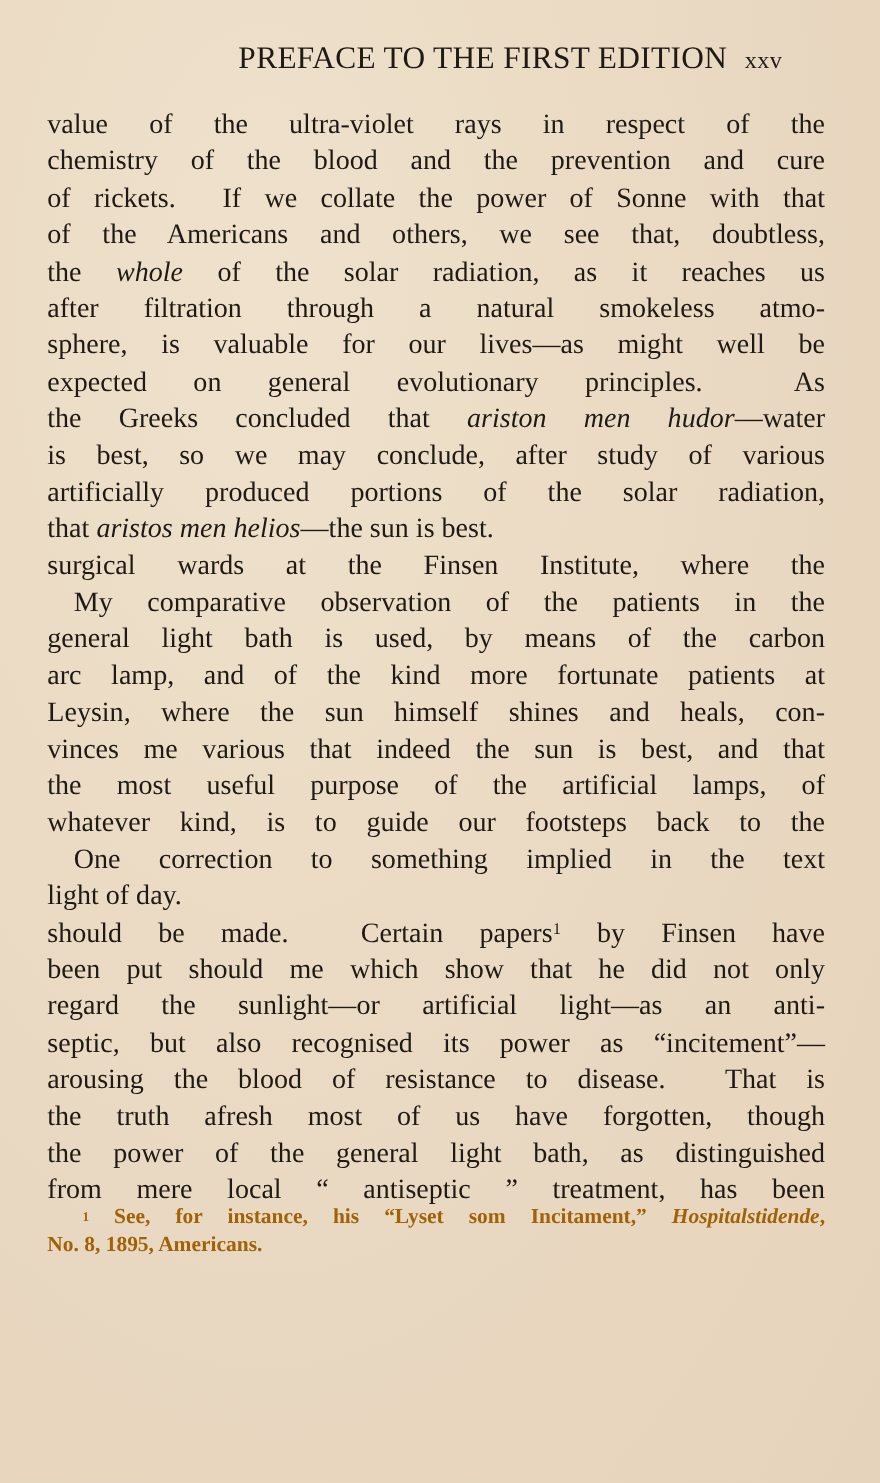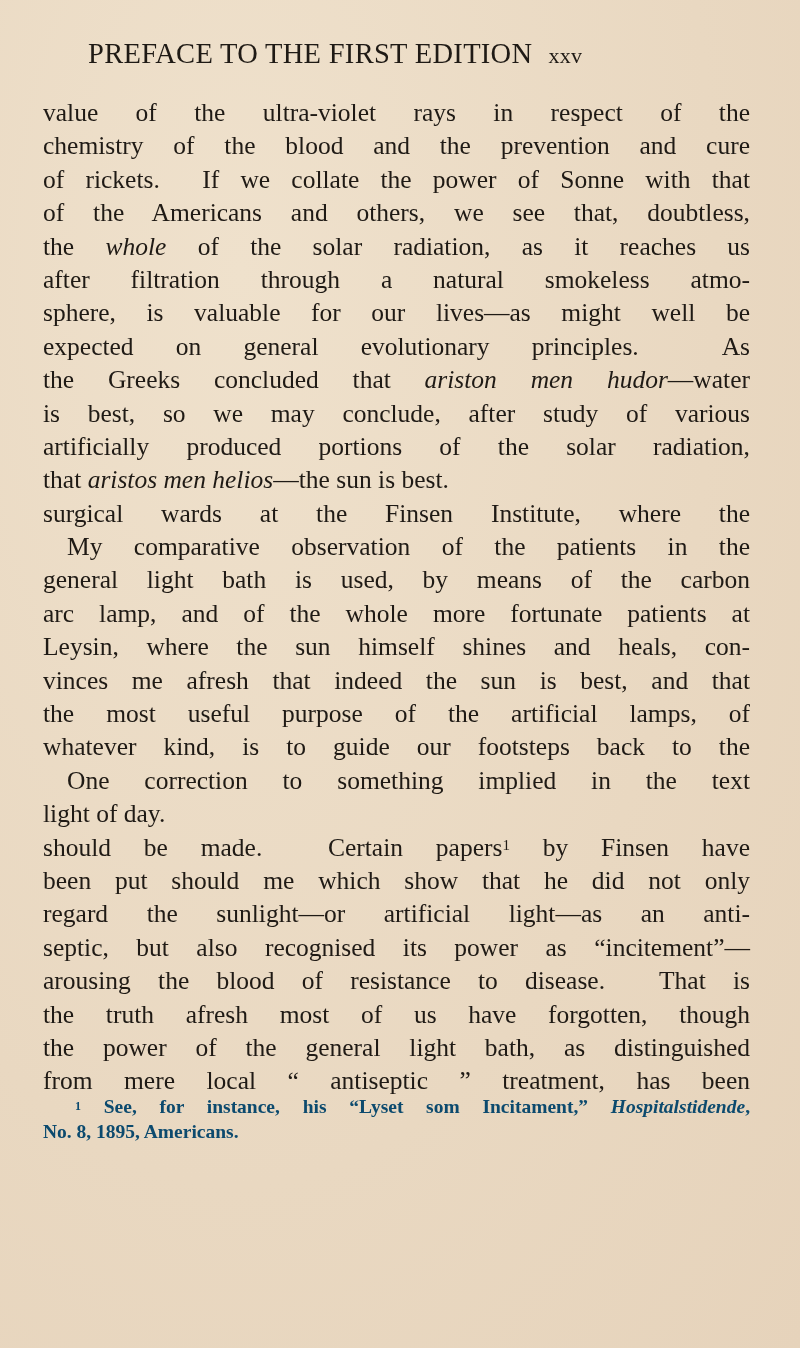--- a/index.html
+++ b/index.html
@@ -5,37 +5,37 @@
   html, body { margin:0; padding:0; }
   body {
     width:800px; height:1348px; overflow:hidden;
     background:#ecdcc6;
     background-image: radial-gradient(ellipse at 30% 20%, #efe1cc 0%, #e9d8c1 60%, #e6d3bb 100%);
     font-family: "Liberation Serif", "DejaVu Serif", serif;
     color:#1f1a15;
   }
   .page { position:relative; width:800px; height:1348px; }
   .header {
-    position:absolute; top:38px; left:88px; width:640px;
-    font-size:28.5px; letter-spacing:0.3px; white-space:nowrap;
+    position:absolute; top:38px; left:71px; width:640px;
+    font-size:28.5px; letter-spacing:0.3px; white-space:nowrap;text-align:right;
   }
   .header .folio { font-size:22px; margin-left:16px; }
   .body {
     position:absolute; top:96px; left:43px; width:707px;
     font-size:25.5px; line-height:33.4px;
   }
   .line { display:block; text-align:justify; text-align-last:justify; white-space:nowrap; height:33.4px; }
   .line.last { text-align-last:left; }
   .line.indent { padding-left:24px; }
   .line span { white-space:pre; }
   .ital { font-style:italic; }
   sup.fn { font-size:15px; vertical-align:top; position:relative; top:-2px; }
   .footnote {
     position:absolute; top:1094px; left:43px; width:707px;
-    font-size:19.5px; line-height:25px; font-weight:bold; color:#0c4a6e;
+    font-size:19.5px; line-height:25px; font-weight:bold; color:#a16207;
   }
   .footnote .line { height:25px; }
   .footnote .line.indent { padding-left:32px; }
   .footnote sup { font-size:12px; vertical-align:top; position:relative; top:0px; }
 </style>
 </head>
 <body>
 
 <div class="page">
 
@@ -52,23 +52,23 @@
     <div class="line"><span>after filtration through a natural smokeless atmo-</span></div>
     <div class="line"><span>sphere, is valuable for our lives—as might well be</span></div>
     <div class="line"><span>expected on general evolutionary principles.  As</span></div>
     <div class="line"><span>the Greeks concluded that </span><span class="ital">ariston men hudor</span><span>—water</span></div>
     <div class="line"><span>is best, so we may conclude, after study of various</span></div>
     <div class="line"><span>artificially produced portions of the solar radiation,</span></div>
     <div class="line last"><span>that </span><span class="ital">aristos men helios</span><span>—the sun is best.</span></div>
     <div class="line"><span>surgical wards at the Finsen Institute, where the</span></div>
     <div class="line indent"><span>My comparative observation of the patients in the</span></div>
     <div class="line"><span>general light bath is used, by means of the carbon</span></div>
-    <div class="line"><span>arc lamp, and of the whole more fortunate patients at</span></div>
+    <div class="line"><span>arc lamp, and of the kind more fortunate patients at</span></div>
     <div class="line"><span>Leysin, where the sun himself shines and heals, con-</span></div>
-    <div class="line"><span>vinces me afresh that indeed the sun is best, and that</span></div>
+    <div class="line"><span>vinces me various that indeed the sun is best, and that</span></div>
     <div class="line"><span>the most useful purpose of the artificial lamps, of</span></div>
     <div class="line"><span>whatever kind, is to guide our footsteps back to the</span></div>
     <div class="line indent"><span>One correction to something implied in the text</span></div>
     <div class="line last"><span>light of day.</span></div>
     <div class="line"><span>should be made.  Certain papers</span><sup class="fn">1</sup><span> by Finsen have</span></div>
     <div class="line"><span>been put should me which show that he did not only</span></div>
     <div class="line"><span>regard the sunlight—or artificial light—as an anti-</span></div>
     <div class="line"><span>septic, but also recognised its power as “incitement”—</span></div>
     <div class="line"><span>arousing the blood of resistance to disease.  That is</span></div>
     <div class="line"><span>the truth afresh most of us have forgotten, though</span></div>

